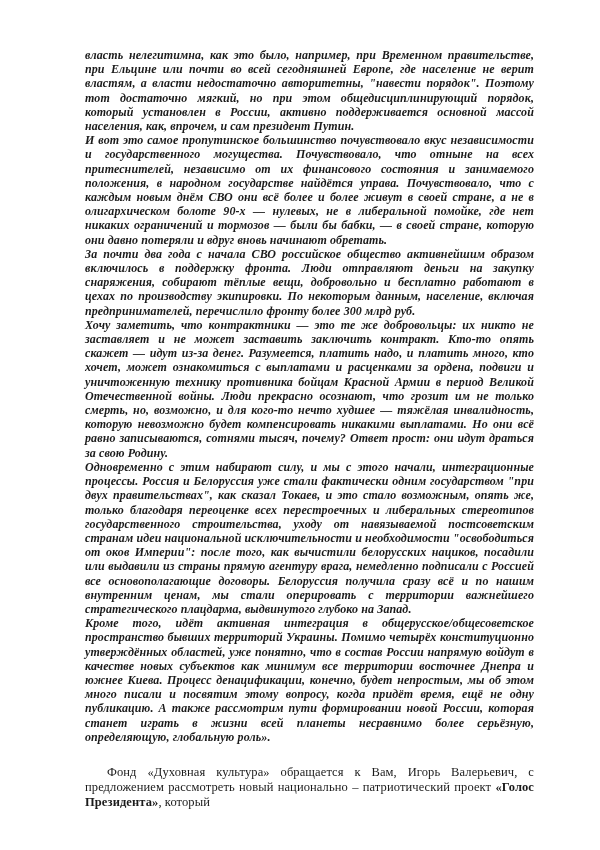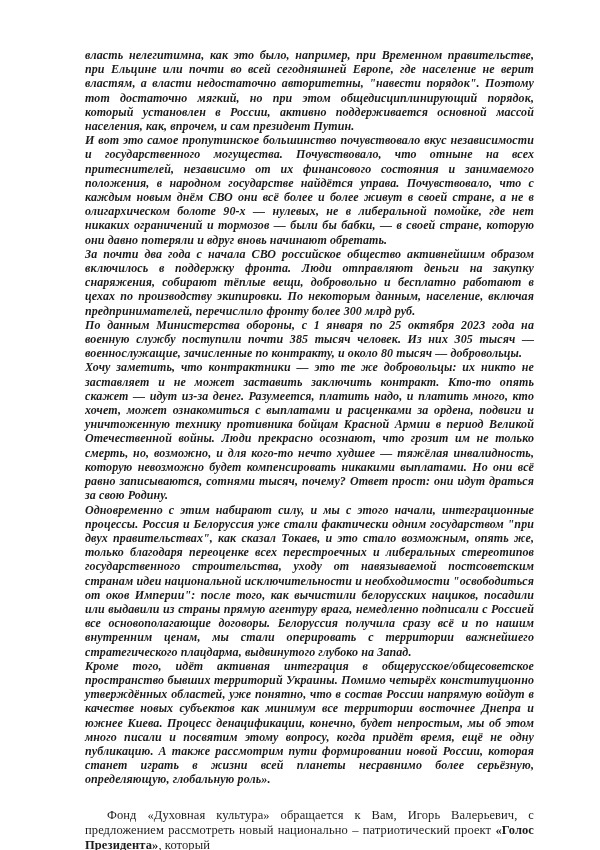--- a/index.html
+++ b/index.html
@@ -43,19 +43,18 @@
   }
 </style>
 </head>
 <body>
 
 <div class="page">
   <div class="doc-body">
       <p class="para bold-italic"><span>власть нелегитимна, как это было, например, при Временном правительстве, при Ельцине или почти во всей сегодняшней Европе, где население не верит властям, а власти недостаточно авторитетны, "навести порядок". Поэтому тот достаточно мягкий, но при этом общедисциплинирующий порядок, который установлен в России, активно поддерживается основной массой населения, как, впрочем, и сам президент Путин.</span></p>
       <p class="para bold-italic"><span>И вот это самое пропутинское большинство почувствовало вкус независимости и государственного могущества. Почувствовало, что отныне на всех притеснителей, независимо от их финансового состояния и занимаемого положения, в народном государстве найдётся управа. Почувствовало, что с каждым новым днём СВО они всё более и более живут в своей стране, а не в олигархическом болоте 90-х — нулевых, не в либеральной помойке, где нет никаких ограничений и тормозов — были бы бабки, — в своей стране, которую они давно потеряли и вдруг вновь начинают обретать.</span></p>
       <p class="para bold-italic"><span>За почти два года с начала СВО российское общество активнейшим образом включилось в поддержку фронта. Люди отправляют деньги на закупку снаряжения, собирают тёплые вещи, добровольно и бесплатно работают в цехах по производству экипировки. По некоторым данным, население, включая предпринимателей, перечислило фронту более 300 млрд руб.</span></p>
-      <p class="para bold-italic"><span>По данным Министерства обороны, с 1 января по 25 октября 2023 года на военную службу поступили почти 385 тысяч человек. Из них 305 тысяч — военнослужащие, зачисленные по контракту, и около 80 тысяч — добровольцы.</span></p>
       <p class="para bold-italic"><span>Хочу заметить, что контрактники — это те же добровольцы: их никто не заставляет и не может заставить заключить контракт. Кто-то опять скажет — идут из-за денег. Разумеется, платить надо, и платить много, кто хочет, может ознакомиться с выплатами и расценками за ордена, подвиги и уничтоженную технику противника бойцам Красной Армии в период Великой Отечественной войны. Люди прекрасно осознают, что грозит им не только смерть, но, возможно, и для кого-то нечто худшее — тяжёлая инвалидность, которую невозможно будет компенсировать никакими выплатами. Но они всё равно записываются, сотнями тысяч, почему? Ответ прост: они идут драться за свою Родину.</span></p>
       <p class="para bold-italic"><span>Одновременно с этим набирают силу, и мы с этого начали, интеграционные процессы. Россия и Белоруссия уже стали фактически одним государством "при двух правительствах", как сказал Токаев, и это стало возможным, опять же, только благодаря переоценке всех перестроечных и либеральных стереотипов государственного строительства, уходу от навязываемой постсоветским странам идеи национальной исключительности и необходимости "освободиться от оков Империи": после того, как вычистили белорусских нациков, посадили или выдавили из страны прямую агентуру врага, немедленно подписали с Россией все основополагающие договоры. Белоруссия получила сразу всё и по нашим внутренним ценам, мы стали оперировать с территории важнейшего стратегического плацдарма, выдвинутого глубоко на Запад.</span></p>
       <p class="para bold-italic"><span>Кроме того, идёт активная интеграция в общерусское/общесоветское пространство бывших территорий Украины. Помимо четырёх конституционно утверждённых областей, уже понятно, что в состав России напрямую войдут в качестве новых субъектов как минимум все территории восточнее Днепра и южнее Киева. Процесс денацификации, конечно, будет непростым, мы об этом много писали и посвятим этому вопросу, когда придёт время, ещё не одну публикацию. А также рассмотрим пути формировании новой России, которая станет играть в жизни всей планеты несравнимо более серьёзную, определяющую, глобальную роль».</span></p>
       <p class="para regular"><span>Фонд «Духовная культура»  обращается к Вам, Игорь Валерьевич,  с предложением рассмотреть новый национально – патриотический проект </span><span class="seg-bold">«Голос Президента»</span><span>, который</span></p>
     </div>
 </div>
 
 </body></html>

